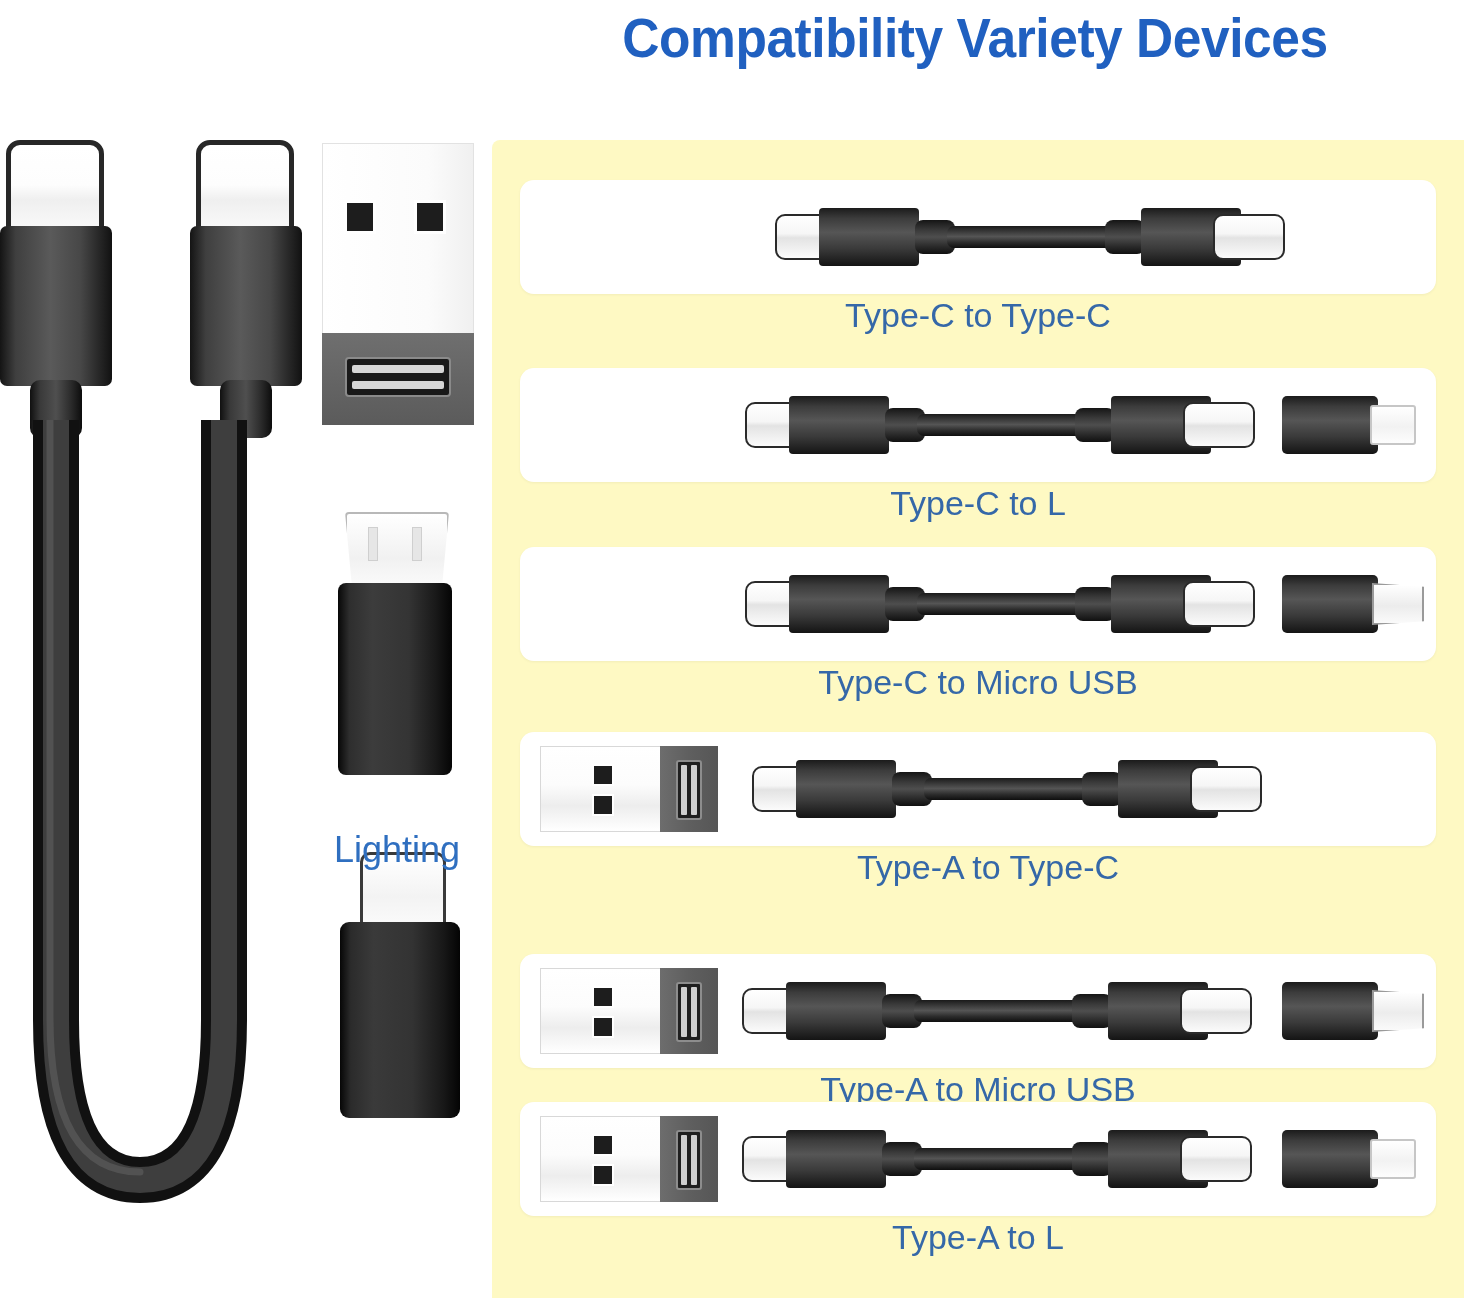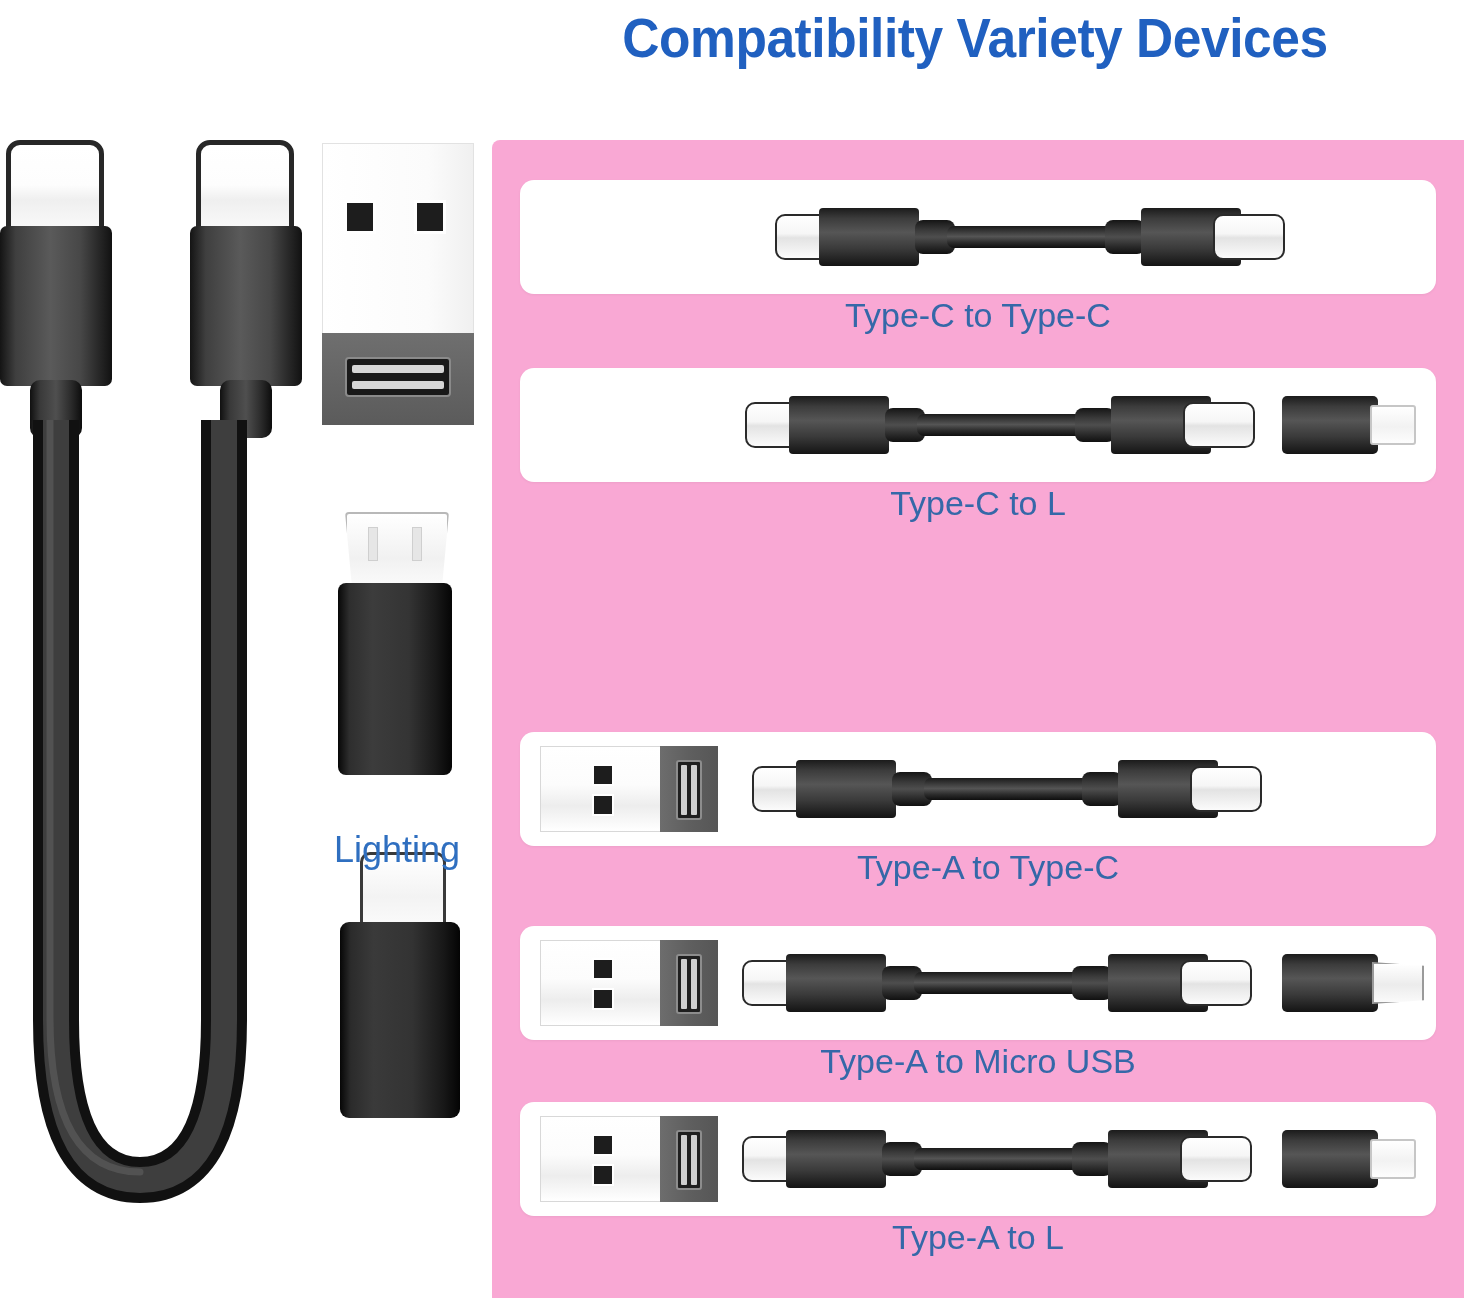--- a/index.html
+++ b/index.html
@@ -16,21 +16,21 @@
     display:flex;align-items:center;justify-content:center;
     font-size:56px;font-weight:bold;letter-spacing:-0.5px;
     color:#2060C0;
     transform:scaleX(0.92);transform-origin:center center;
     white-space:nowrap;
   }
 
   
   #panel{
     position:absolute;left:492px;top:140px;width:972px;height:1158px;
-    background:#f9a8d4;border-radius:8px 0 0 0;
+    background:#fef9c3;border-radius:8px 0 0 0;
   }
   .row{position:absolute;left:0;width:972px;}
   .card{
     position:absolute;left:28px;background:#ffffff;border-radius:14px;
     box-shadow:0 1px 3px rgba(0,0,0,0.05);
   }
   .rowlabel{
     position:absolute;width:972px;text-align:center;
     font-size:34px;color:#3568A8;white-space:nowrap;
   }
@@ -215,20 +215,38 @@
         <div class="ctip" style="left:438px;top:14px;width:72px;height:46px;"></div>
       </div>
       <div class="art" style="left:762px;top:20px;width:140px;height:74px;">
         <div class="cbody" style="left:0px;top:8px;width:96px;height:58px;border-radius:5px;"></div>
         <div class="ltip" style="left:88px;top:17px;width:46px;height:40px;"></div>
       </div>
     </div>
     <div class="rowlabel" style="top:128px;">Type-C to L</div>
   </div>
 
+  <div class="row" style="top:395px;height:185px;">
+    <div class="card" style="top:12px;width:916px;height:114px;">
+      <div class="art" style="left:225px;top:20px;width:510px;height:74px;">
+        <div class="ctip" style="left:0px;top:14px;width:72px;height:46px;"></div>
+        <div class="cbody" style="left:44px;top:8px;width:100px;height:58px;"></div>
+        <div class="relief" style="left:140px;top:20px;width:40px;height:34px;"></div>
+        <div class="cable" style="left:172px;top:26px;width:168px;height:22px;"></div>
+        <div class="relief" style="left:330px;top:20px;width:40px;height:34px;"></div>
+        <div class="cbody" style="left:366px;top:8px;width:100px;height:58px;"></div>
+        <div class="ctip" style="left:438px;top:14px;width:72px;height:46px;"></div>
+      </div>
+      <div class="art" style="left:762px;top:20px;width:150px;height:74px;">
+        <div class="cbody" style="left:0px;top:8px;width:96px;height:58px;border-radius:5px;"></div>
+        <div class="microtip" style="left:90px;top:16px;width:52px;height:42px;clip-path:polygon(0% 0%,100% 9%,100% 91%,0% 100%);border-radius:0 3px 3px 0;"></div>
+      </div>
+    </div>
+    <div class="rowlabel" style="top:128px;">Type-C to Micro USB</div>
+  </div>
 
   <div class="row" style="top:580px;height:185px;">
     <div class="card" style="top:12px;width:916px;height:114px;">
       <div class="art" style="left:20px;top:14px;width:200px;height:86px;">
         <div class="usba-white" style="left:0px;top:0px;width:122px;height:86px;"></div>
         <div class="usba-pad" style="left:52px;top:18px;width:22px;height:22px;"></div>
         <div class="usba-pad" style="left:52px;top:48px;width:22px;height:22px;"></div>
         <div class="usba-gray" style="left:120px;top:0px;width:58px;height:86px;"></div>
         <div class="cport" style="left:136px;top:14px;width:26px;height:60px;"></div>
         <div class="cport-inner" style="left:141px;top:19px;width:6px;height:50px;"></div>
@@ -240,21 +258,21 @@
         <div class="relief" style="left:140px;top:20px;width:40px;height:34px;"></div>
         <div class="cable" style="left:172px;top:26px;width:168px;height:22px;"></div>
         <div class="relief" style="left:330px;top:20px;width:40px;height:34px;"></div>
         <div class="cbody" style="left:366px;top:8px;width:100px;height:58px;"></div>
         <div class="ctip" style="left:438px;top:14px;width:72px;height:46px;"></div>
       </div>
     </div>
     <div class="rowlabel" style="top:128px;padding-left:10px;">Type-A to Type-C</div>
   </div>
 
-  <div class="row" style="top:774px;height:185px;">
+  <div class="row" style="top:802px;height:185px;">
     <div class="card" style="top:12px;width:916px;height:114px;">
       <div class="art" style="left:20px;top:14px;width:200px;height:86px;">
         <div class="usba-white" style="left:0px;top:0px;width:122px;height:86px;"></div>
         <div class="usba-pad" style="left:52px;top:18px;width:22px;height:22px;"></div>
         <div class="usba-pad" style="left:52px;top:48px;width:22px;height:22px;"></div>
         <div class="usba-gray" style="left:120px;top:0px;width:58px;height:86px;"></div>
         <div class="cport" style="left:136px;top:14px;width:26px;height:60px;"></div>
         <div class="cport-inner" style="left:141px;top:19px;width:6px;height:50px;"></div>
         <div class="cport-inner" style="left:151px;top:19px;width:6px;height:50px;"></div>
       </div>

